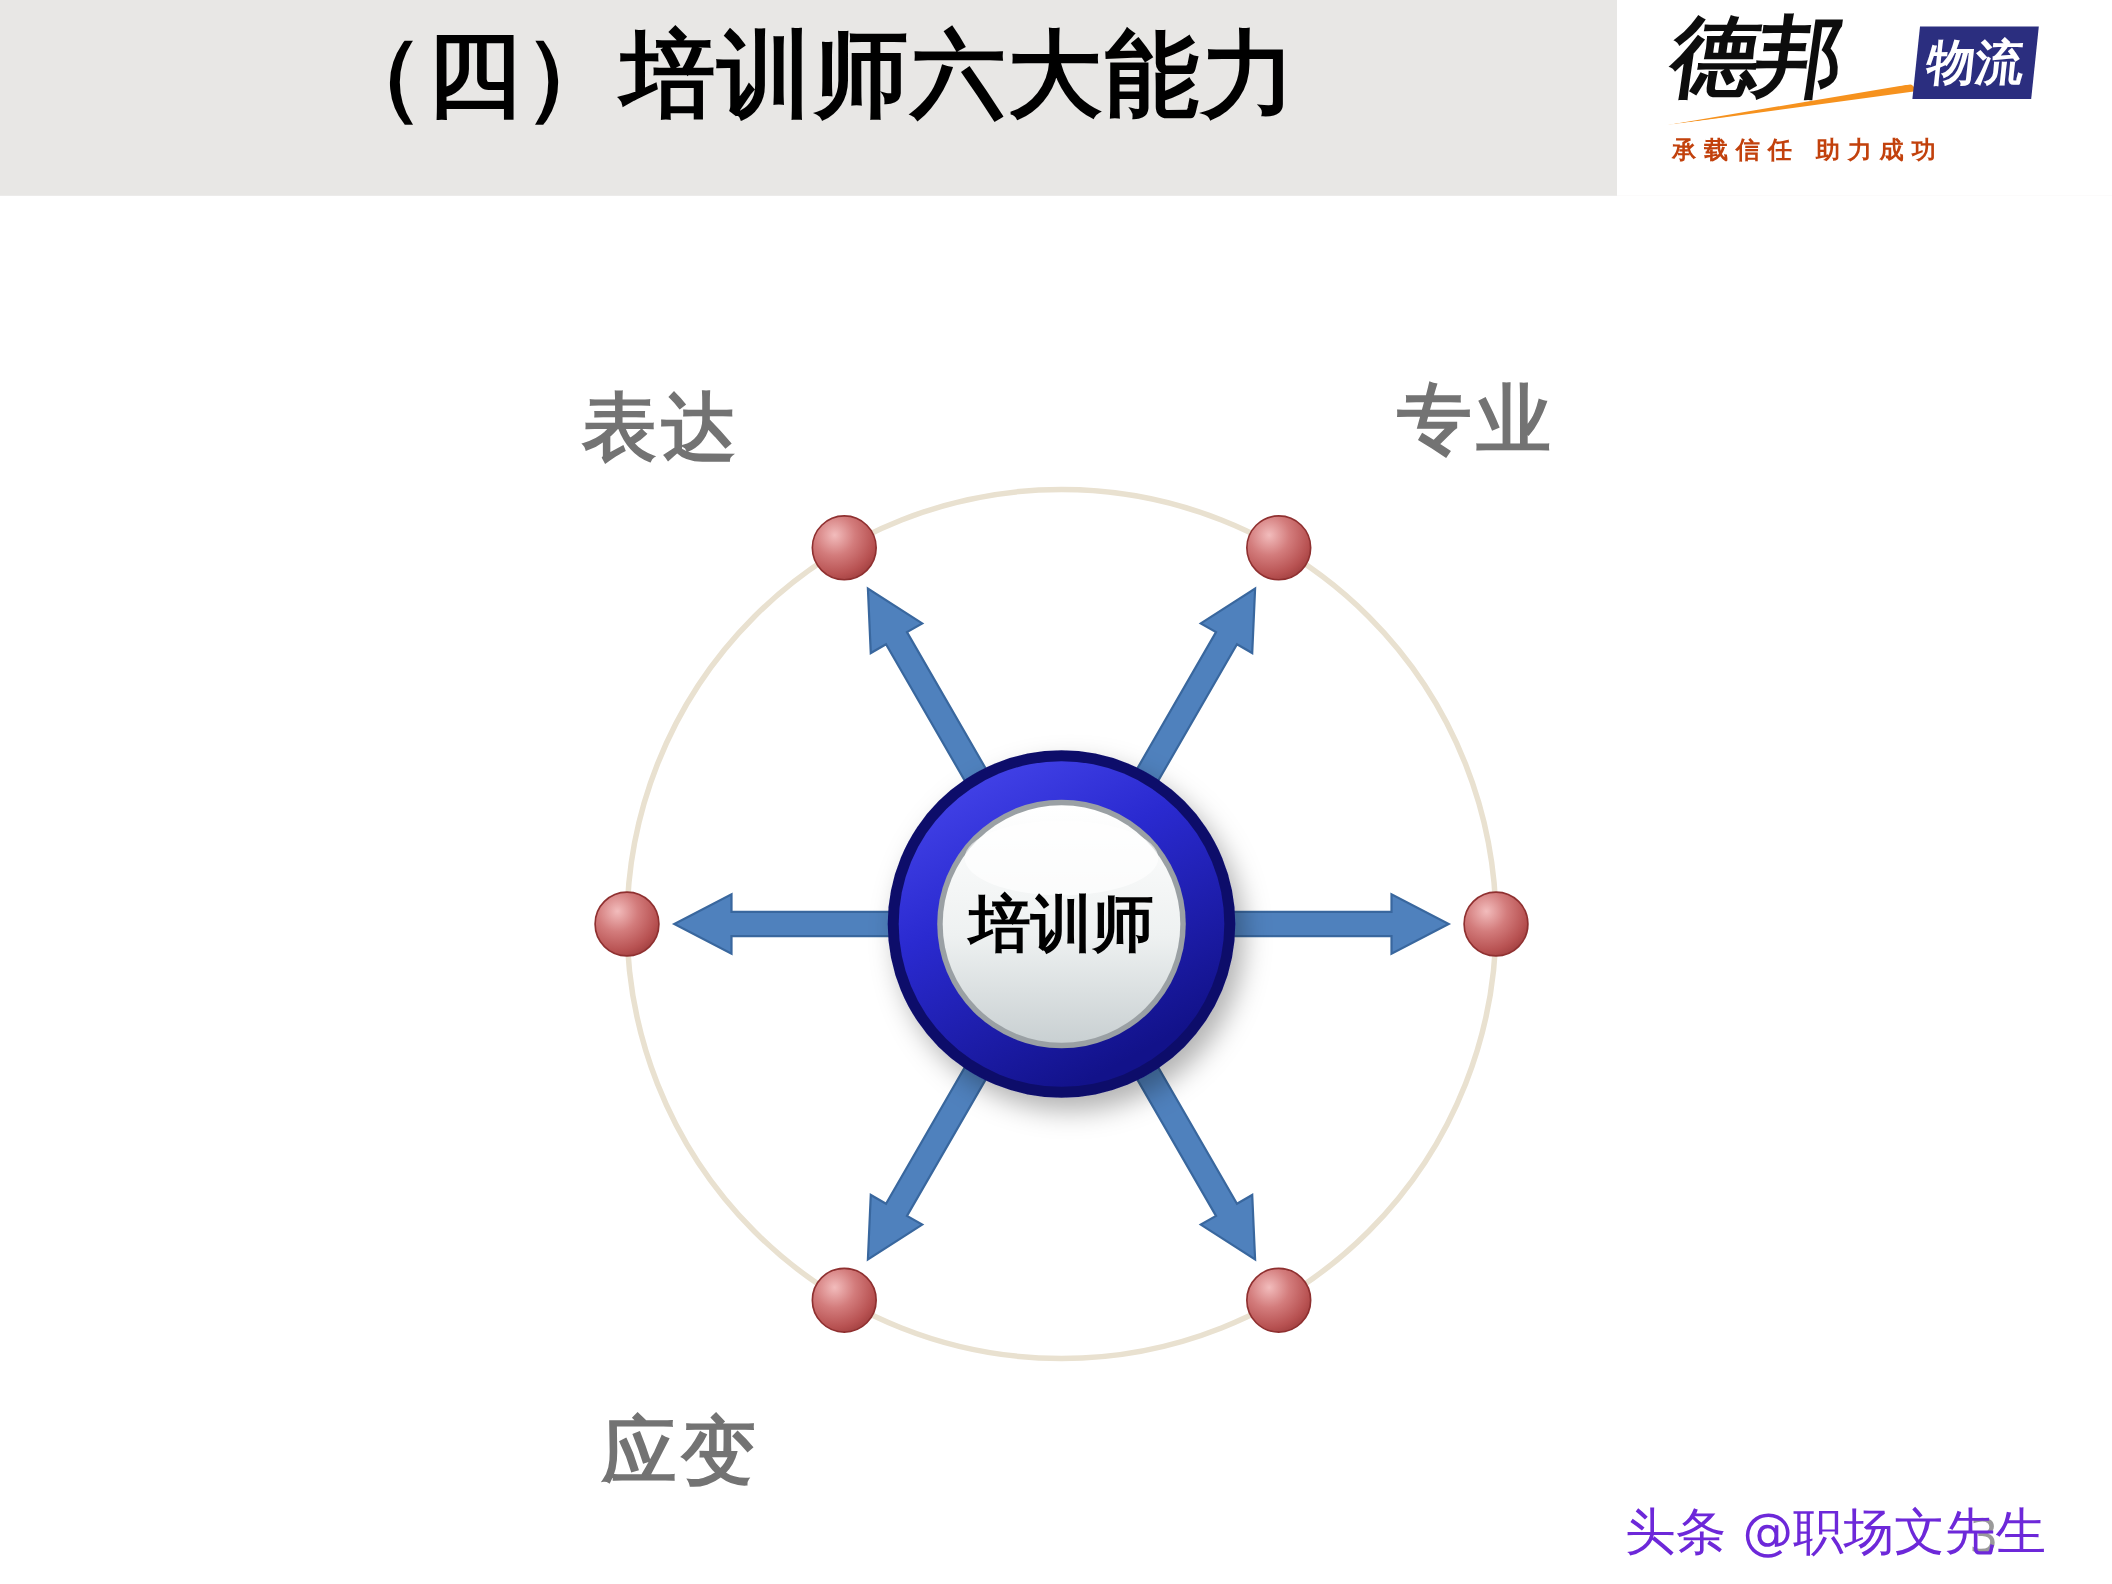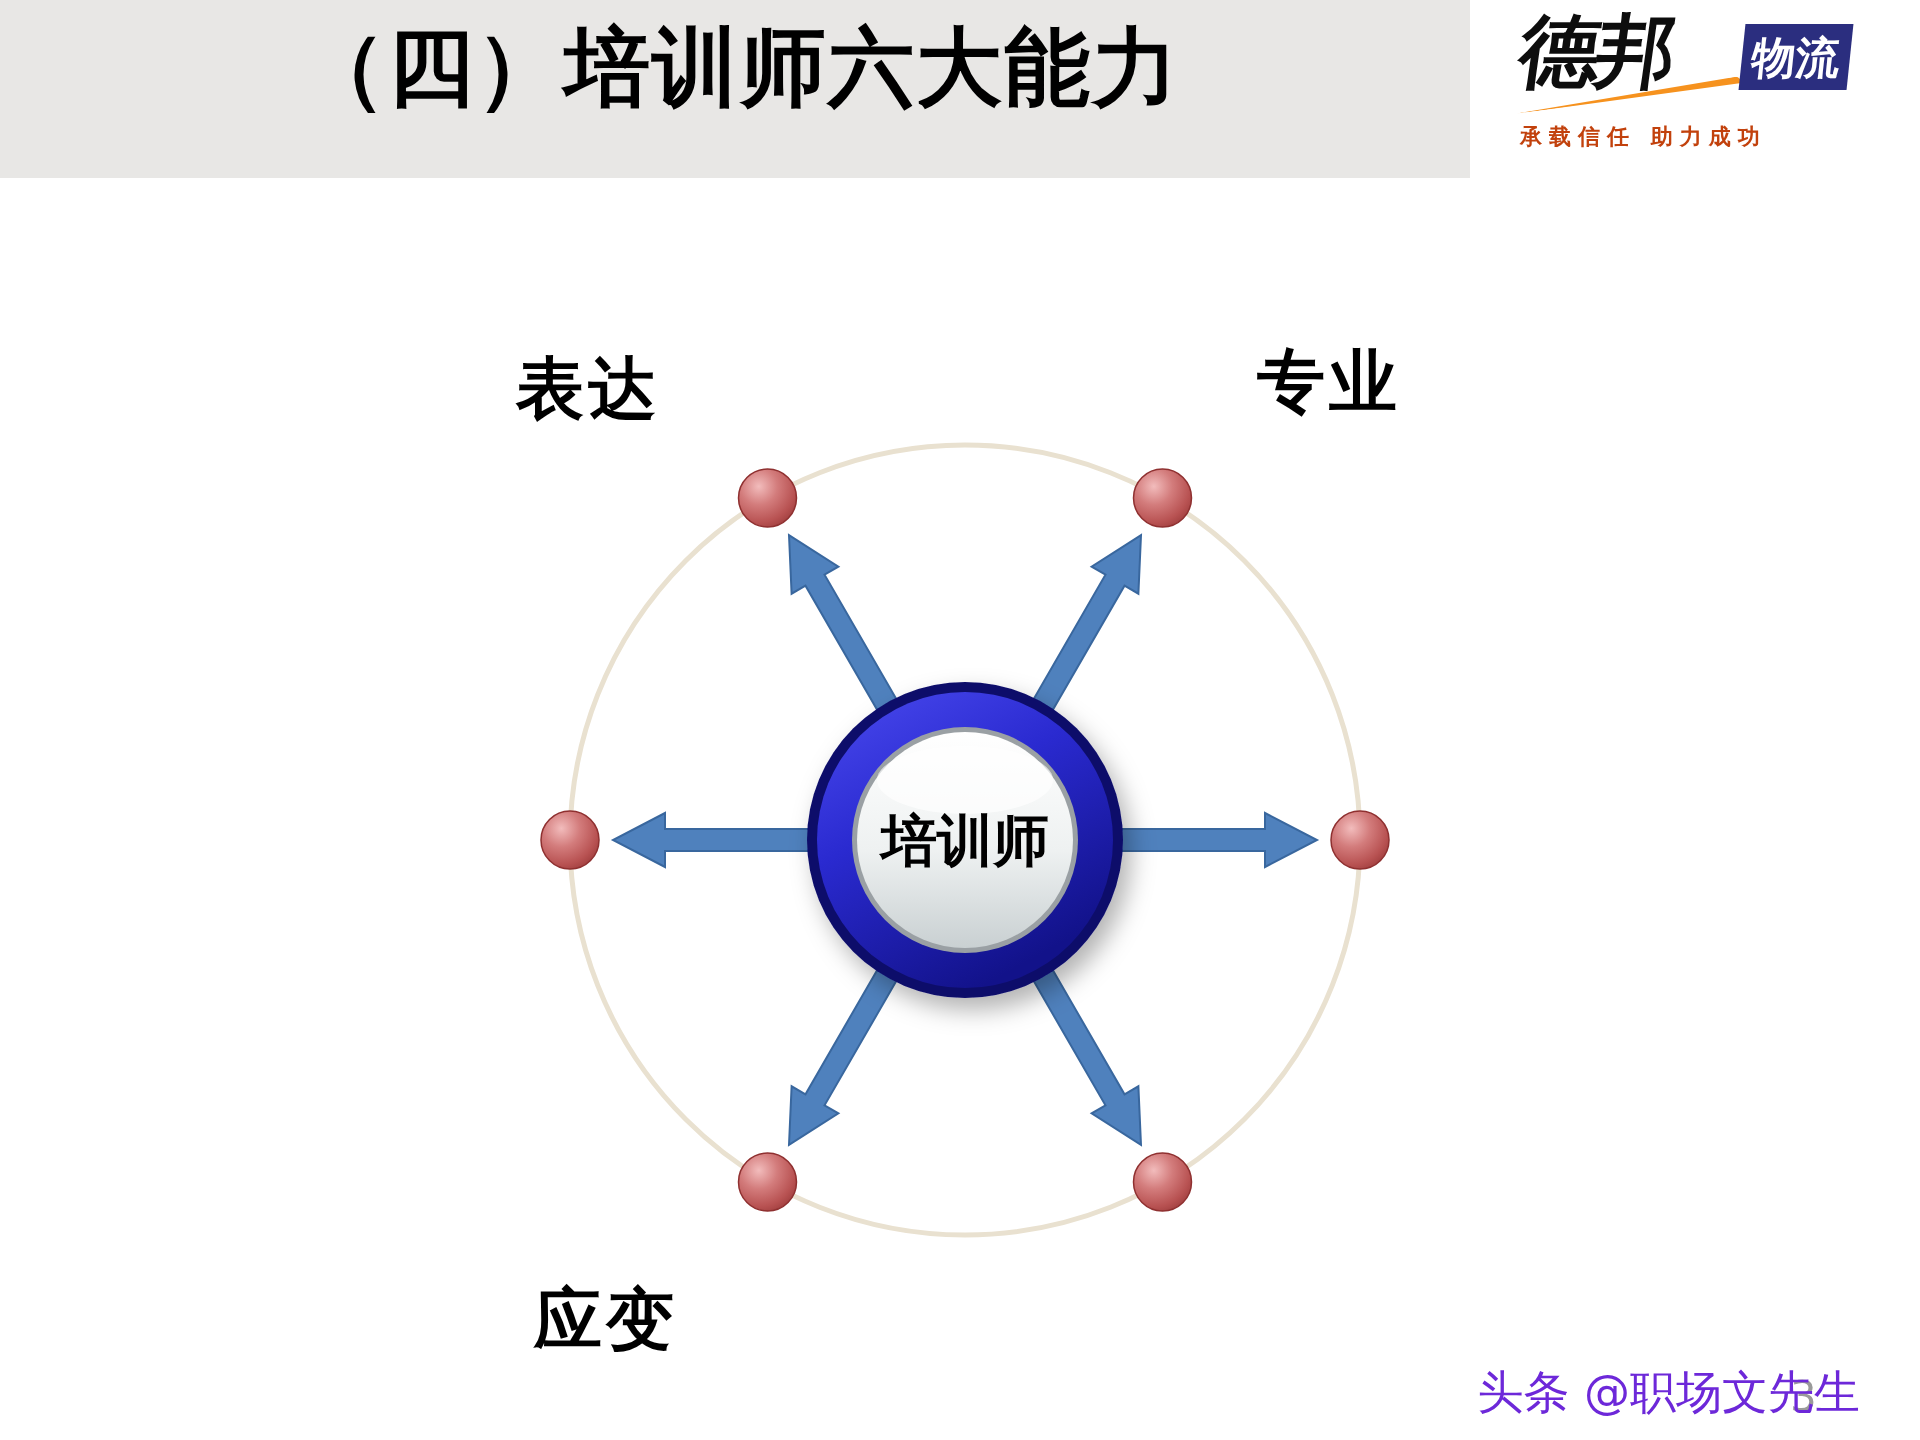--- a/index.html
+++ b/index.html
@@ -56,22 +56,22 @@
   .tagline{
     margin-top:8px;
     font-size:22px;font-weight:700;color:#c2410c;
     letter-spacing:7px;white-space:nowrap;
     font-family:"DejaVu Sans","Liberation Sans",sans-serif;
   }
   
   .diagram-svg{position:absolute;left:0;top:0;}
   .ability-label{
     position:absolute;transform:translate(-50%,-50%);
-    font-size:68px;font-weight:bold;color:#000000;
-    white-space:nowrap;letter-spacing:4px;
+    font-size:68px;font-weight:bold;color:#737373;
+    white-space:nowrap;letter-spacing:4px;margin-left:13px;
   }
   
   .page-number{
     position:absolute;left:1790px;top:1372px;
     font-size:42px;color:#9a9a9a;z-index:1;
     font-family:"DejaVu Sans","Liberation Sans",sans-serif;
   }
   .watermark{
     position:absolute;right:60px;top:1362px;z-index:2;
     font-size:46px;color:#6d28d9;font-weight:500;

